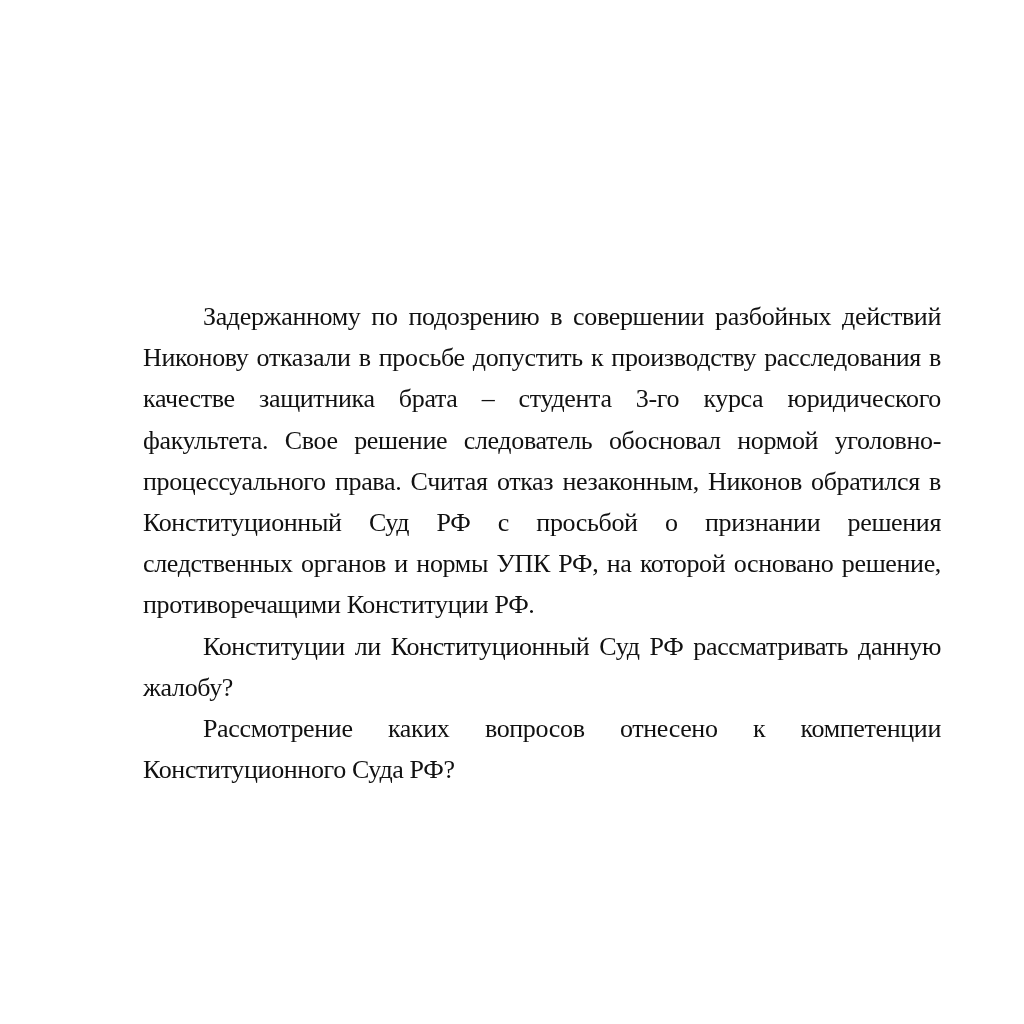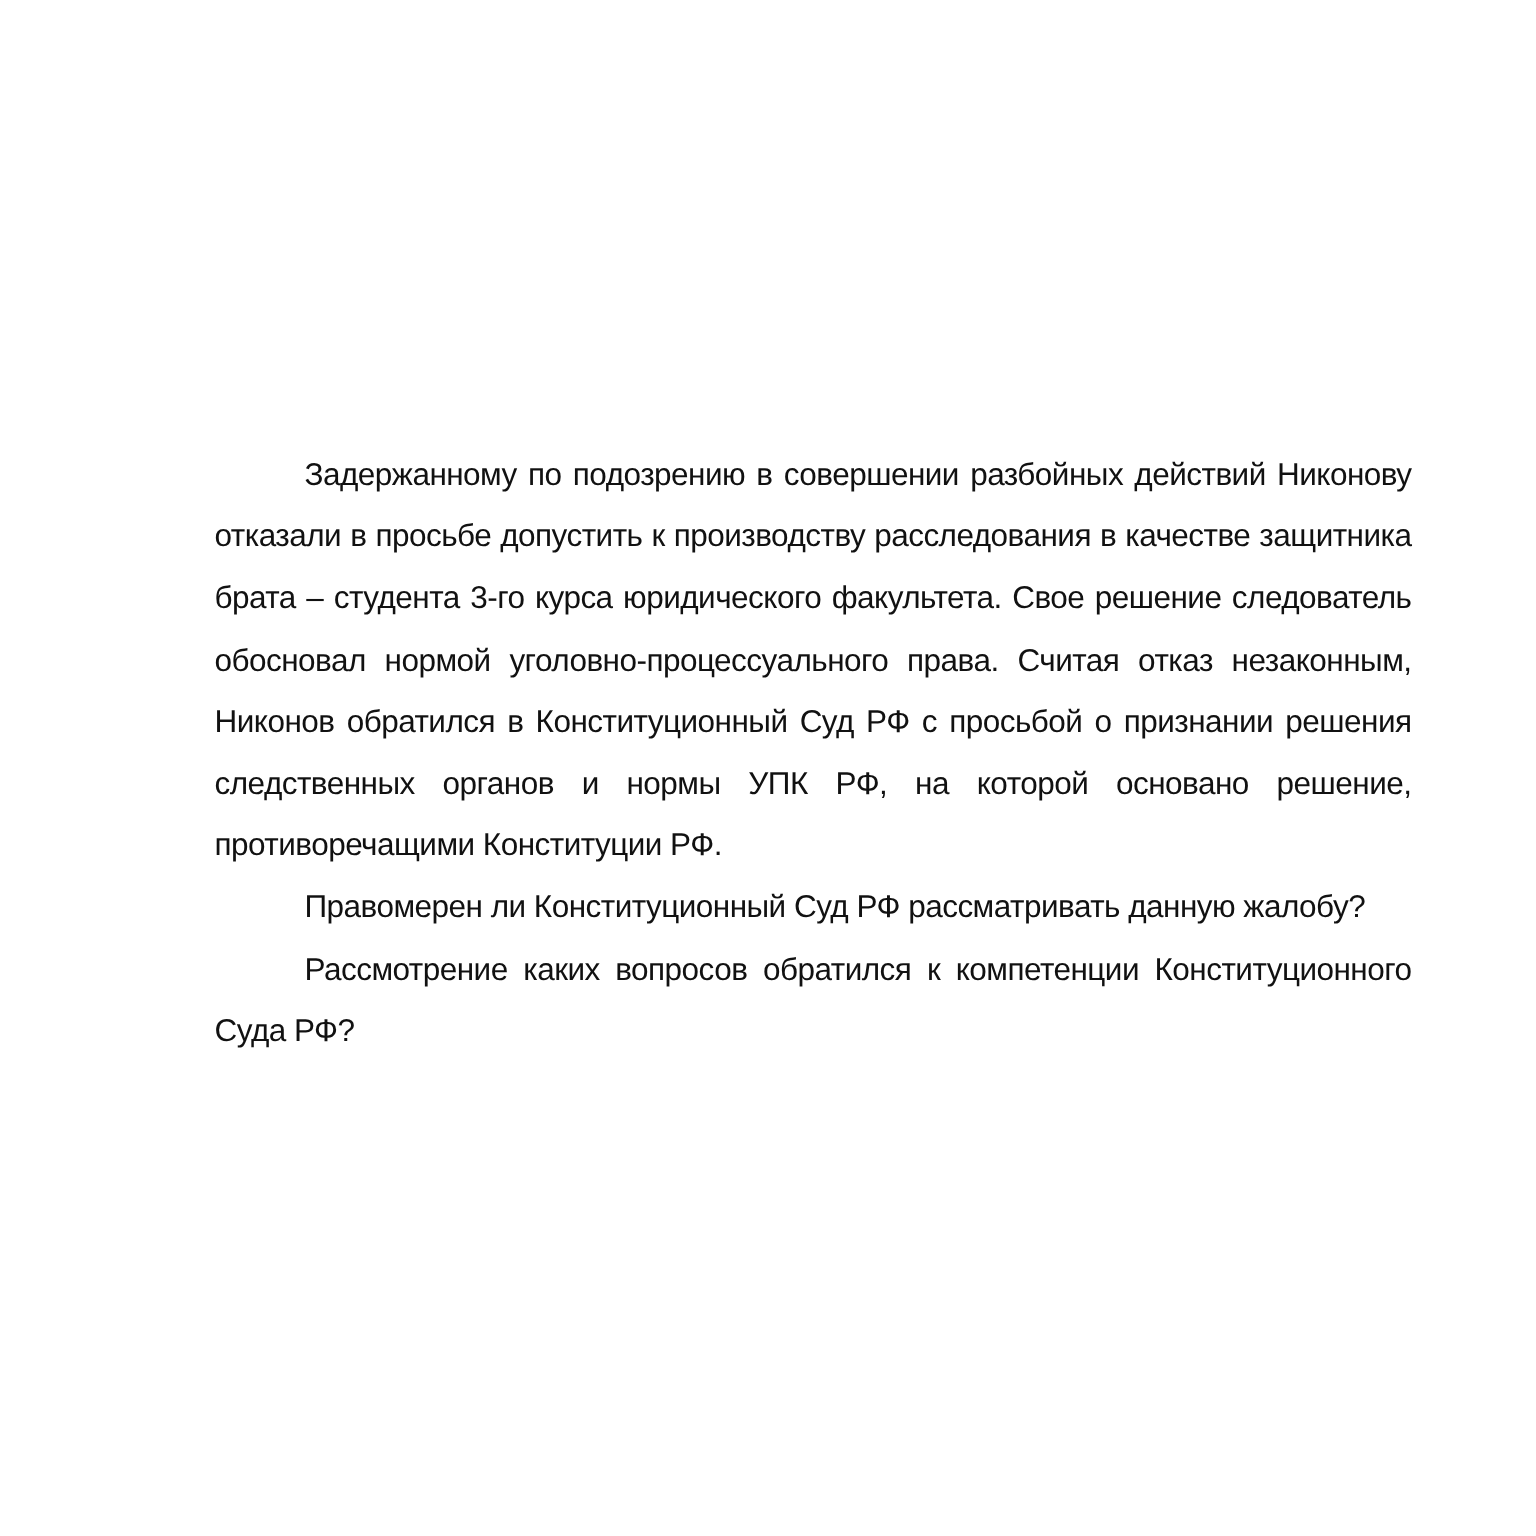--- a/index.html
+++ b/index.html
@@ -11,36 +11,36 @@
       width: 1024px;
       height: 1024px;
       position: relative;
       overflow: hidden;
     }
     .page {
       position: absolute;
       left: 143px;
       top: 296px;
       width: 798px;
-      font-family: Liberation Sans, sans-serif;
-      font-size: 21px;
+      font-family: Liberation Serif, serif;
+      font-size: 26px;
       line-height: 41.2px;
       color: #111111;
       letter-spacing: -0.35px;
     }
     .para {
       margin: 0;
       text-align: justify;
       text-indent: 60px;
       hyphens: none;
     }
     .para.nojustify-last {
       text-align-last: left;
     }
   </style>
 </head>
 <body>
 
 <div class="page">
   <p class="para nojustify-last">Задержанному по подозрению в совершении разбойных действий Никонову отказали в просьбе допустить к производству расследования в качестве защитника брата – студента 3-го курса юридического факультета. Свое решение следователь обосновал нормой уголовно-процессуального права. Считая отказ незаконным, Никонов обратился в Конституционный Суд РФ с просьбой о признании решения следственных органов и нормы УПК РФ, на которой основано решение, противоречащими Конституции РФ.</p>
-  <p class="para nojustify-last">Правомерен ли Конституционный Суд РФ рассматривать данную жалобу?</p>
-  <p class="para nojustify-last">Рассмотрение каких вопросов обратился к компетенции Конституционного Суда РФ?</p>
+  <p class="para nojustify-last">Конституции ли Конституционный Суд РФ рассматривать данную жалобу?</p>
+  <p class="para nojustify-last">Рассмотрение каких вопросов отнесено к компетенции Конституционного Суда РФ?</p>
 </div>
 
 </body></html>

